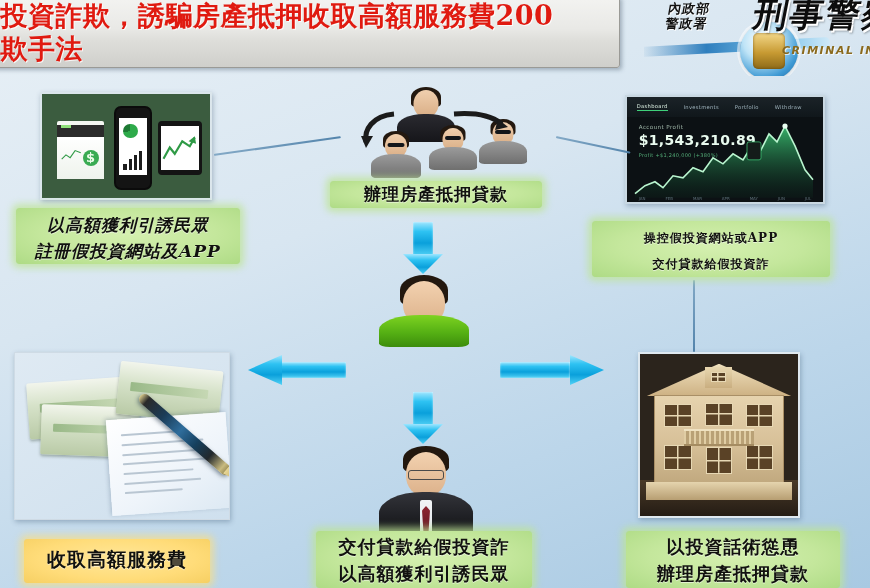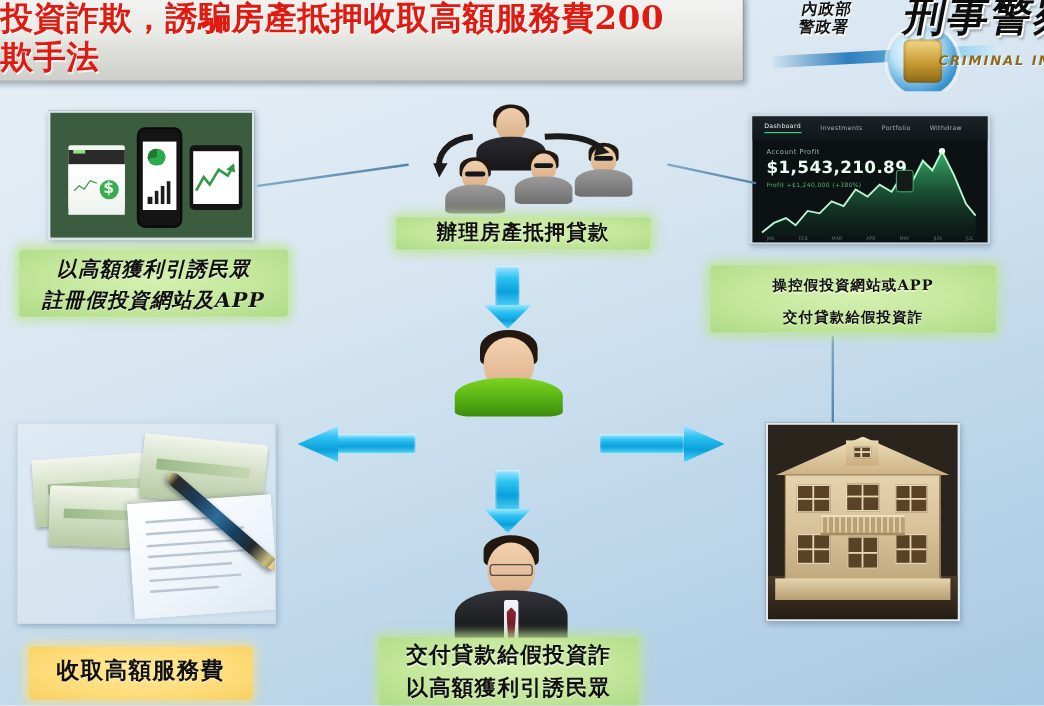--- a/index.html
+++ b/index.html
@@ -388,14 +388,18 @@
 
   <div class="label lbl-yellow" style="left:24px;top:539px;width:186px;height:44px;line-height:40px;font-size:19px;">
     <span>收取高額服務費</span>
   </div>
 
   <div class="label lbl-green" style="left:316px;top:531px;width:216px;height:57px;padding-top:2px;font-size:18px;line-height:27px;">
     <div>交付貸款給假投資詐</div>
     <div>以高額獲利引誘民眾</div>
   </div>
 
+  <div class="label lbl-green" style="left:626px;top:531px;width:214px;height:57px;padding-top:2px;font-size:18px;line-height:27px;">
+    <div>以投資話術慫恿</div>
+    <div>辦理房產抵押貸款</div>
+  </div>
 
 </div>
 
 </body></html>

